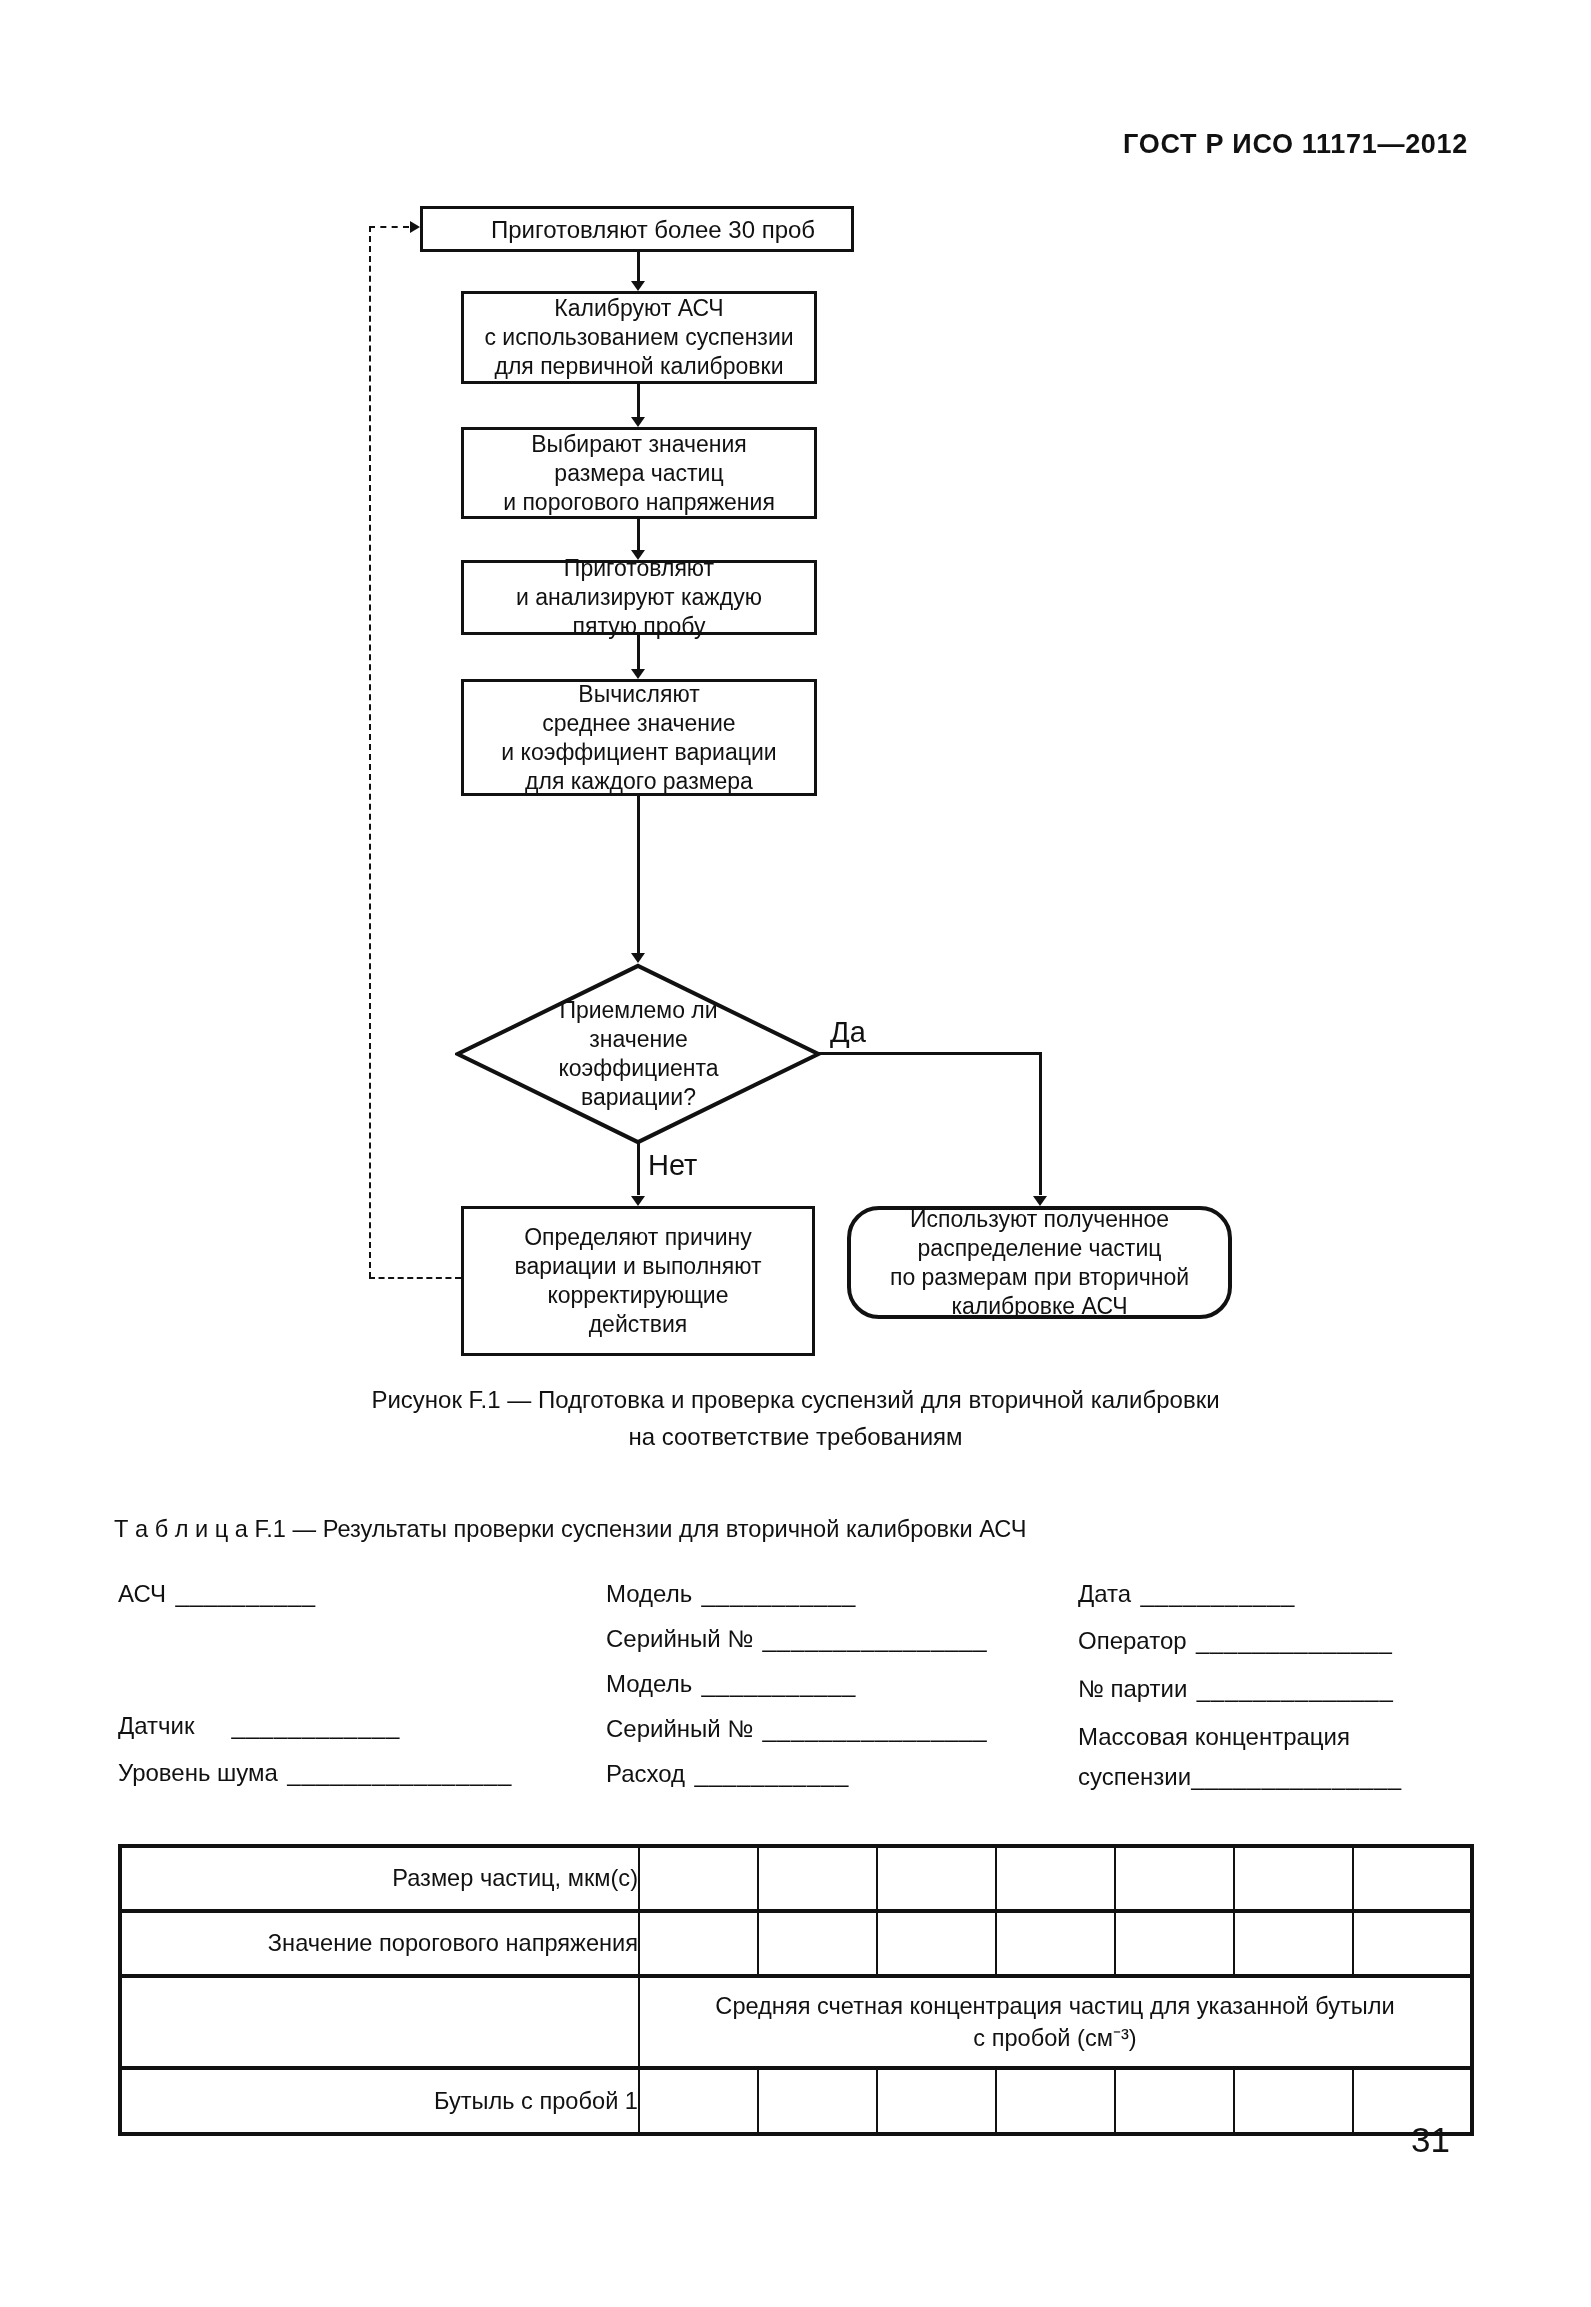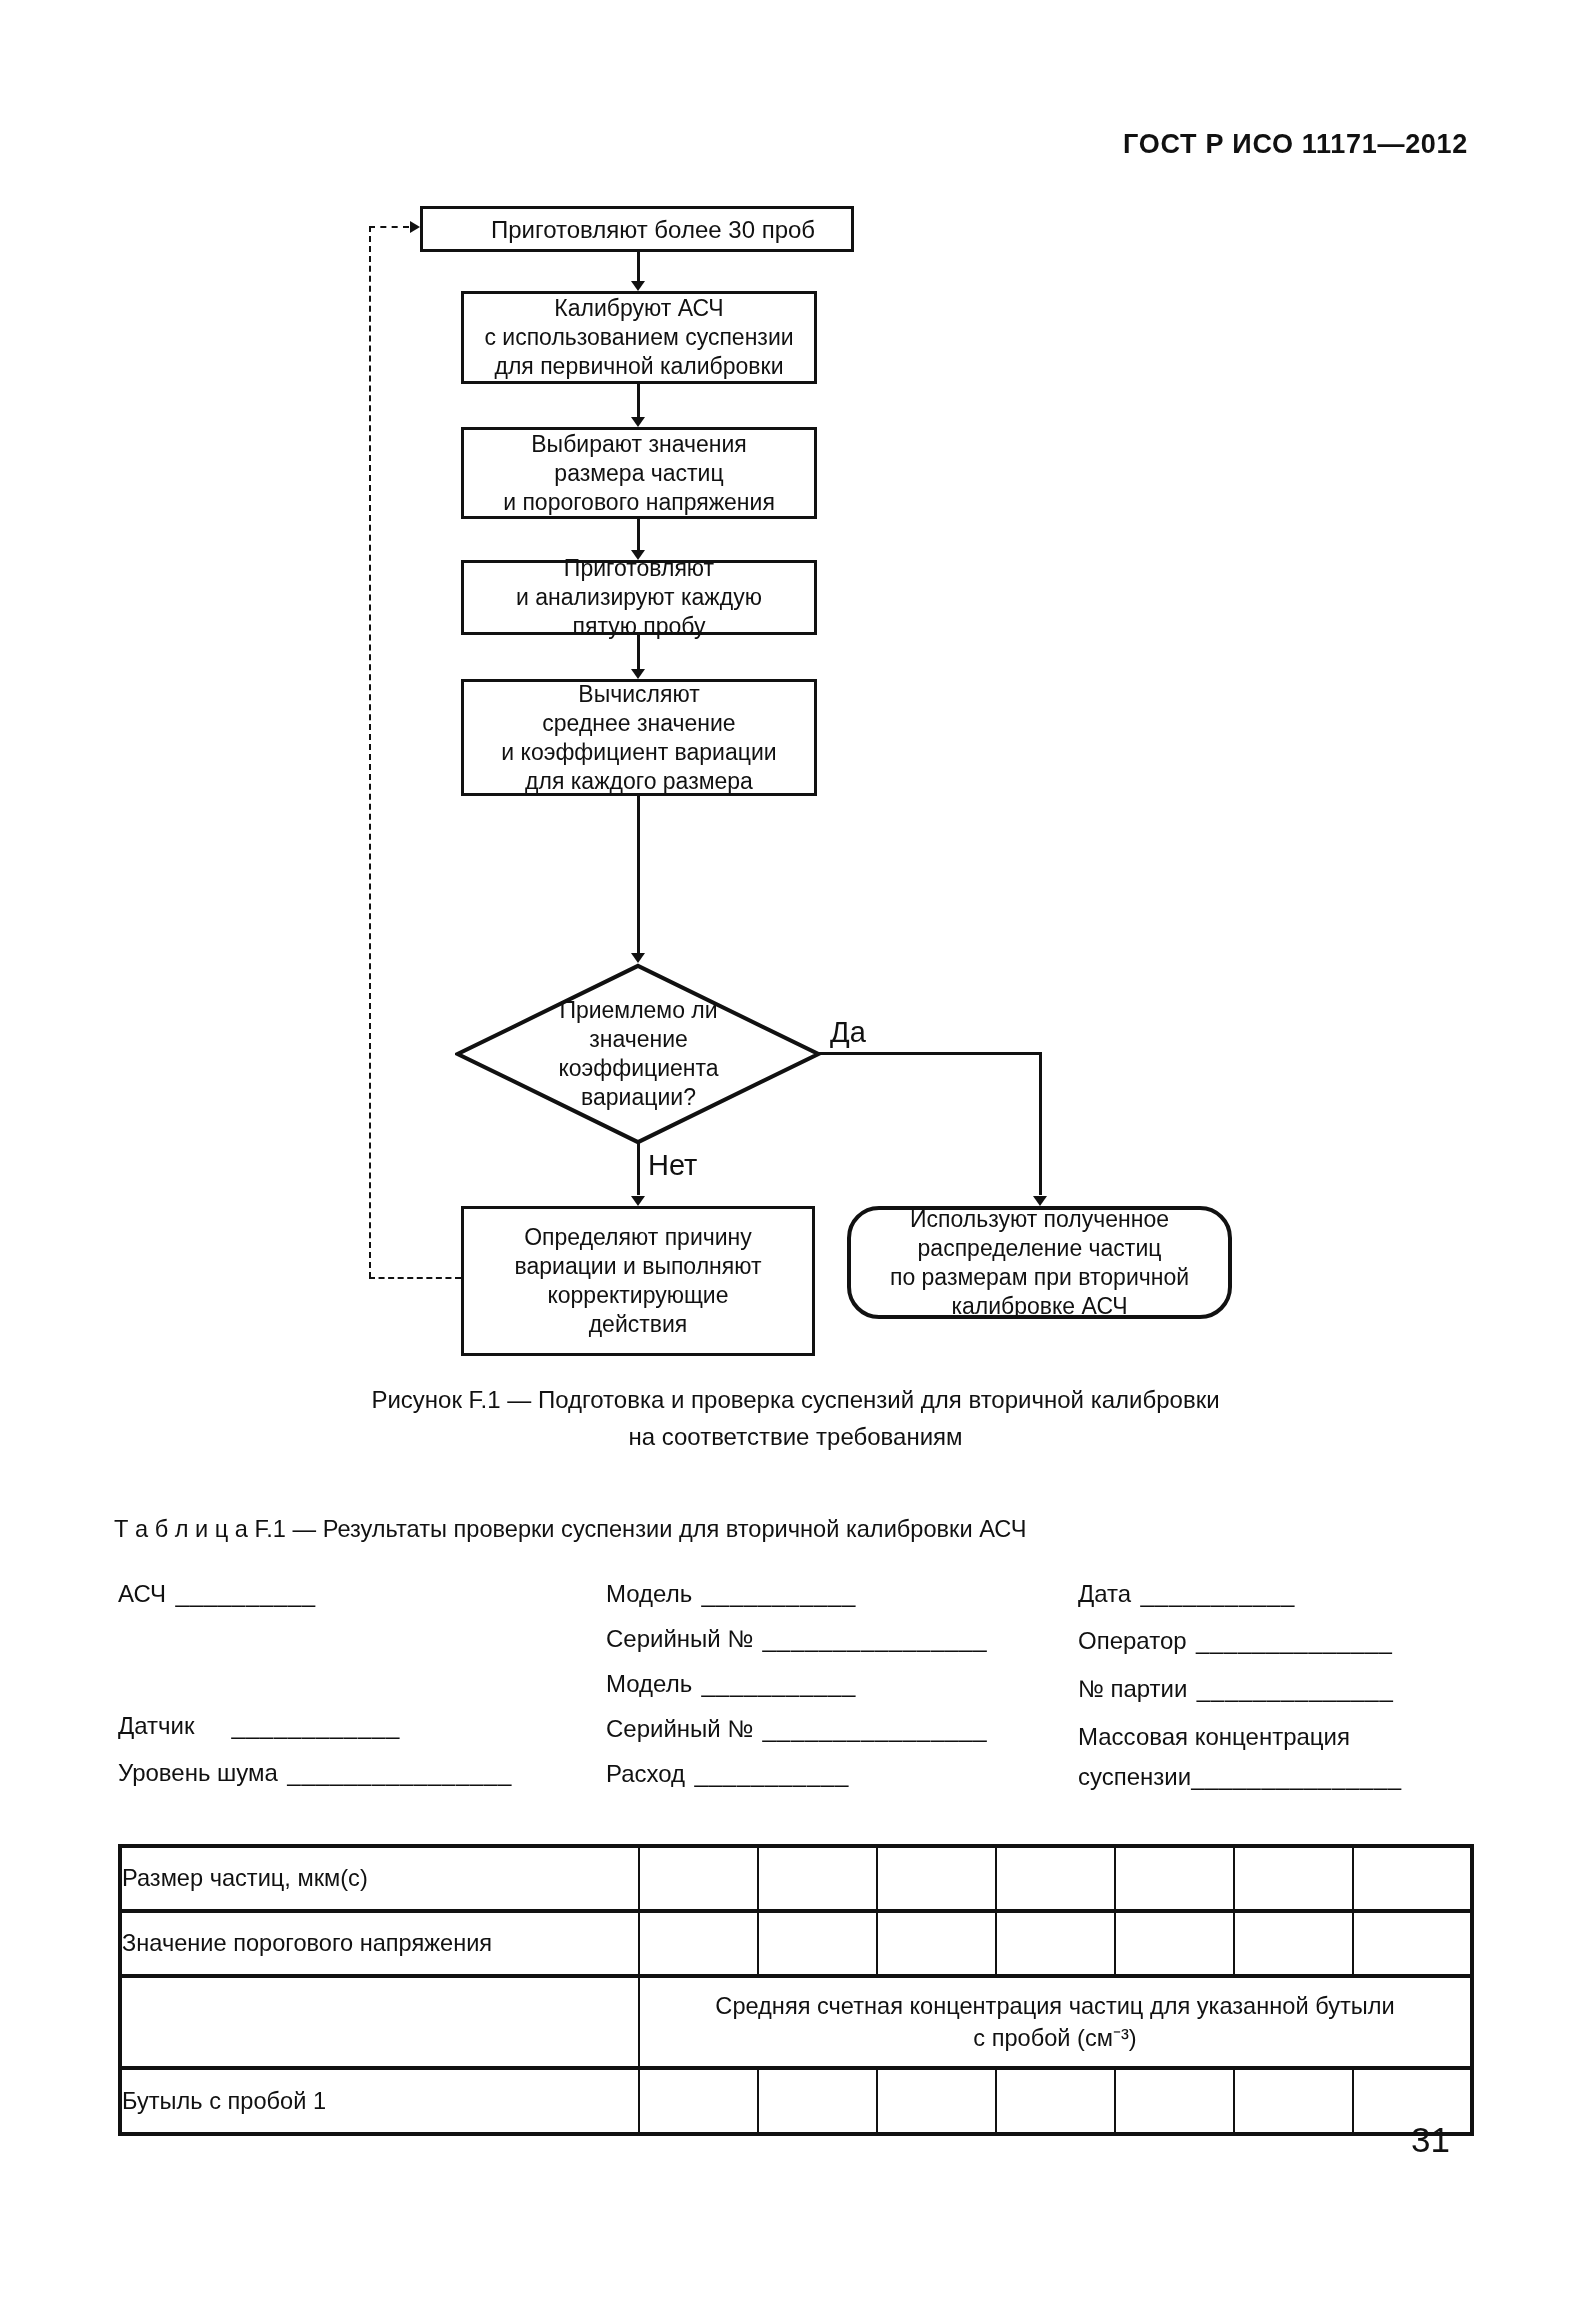--- a/index.html
+++ b/index.html
@@ -48,21 +48,21 @@
   .blank{letter-spacing:0.7px;}
   .gap{display:inline-block;width:37px;}
   .sp{display:inline-block;width:9.4px;}
 
   
   table.results{position:absolute;left:118px;top:1844px;border-collapse:collapse;
                 table-layout:fixed;border:4.7px solid #111;background:#fff;}
   table.results td{border:2px solid #111;border-bottom:4.7px solid #111;font-size:23.6px;
                    padding:0;vertical-align:middle;}
   table.results tr.last td{border-bottom:2px solid #8b5cf6;}
-  td.lbl{padding-left:37px;text-align:left;}
+  td.lbl{padding-left:37px;text-align:right;}
   td.merged{text-align:center;white-space:pre-line;line-height:32px;}
   tr.r1 td{height:61px;}
   tr.r2 td{height:61px;}
   tr.r3 td{height:88px;}
   tr.r4 td{height:62px;}
 
   .page-number{position:absolute;left:1411px;top:2120px;font-size:35px;}
 </style>
 </head>
 <body>

